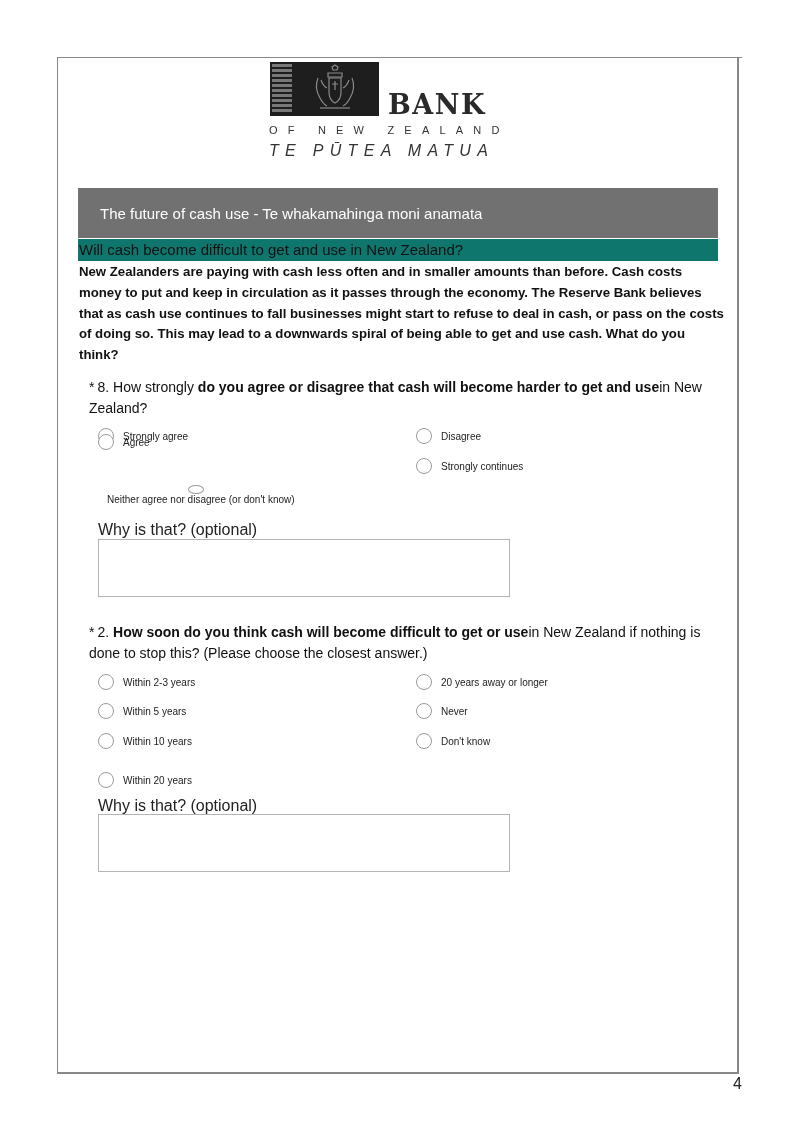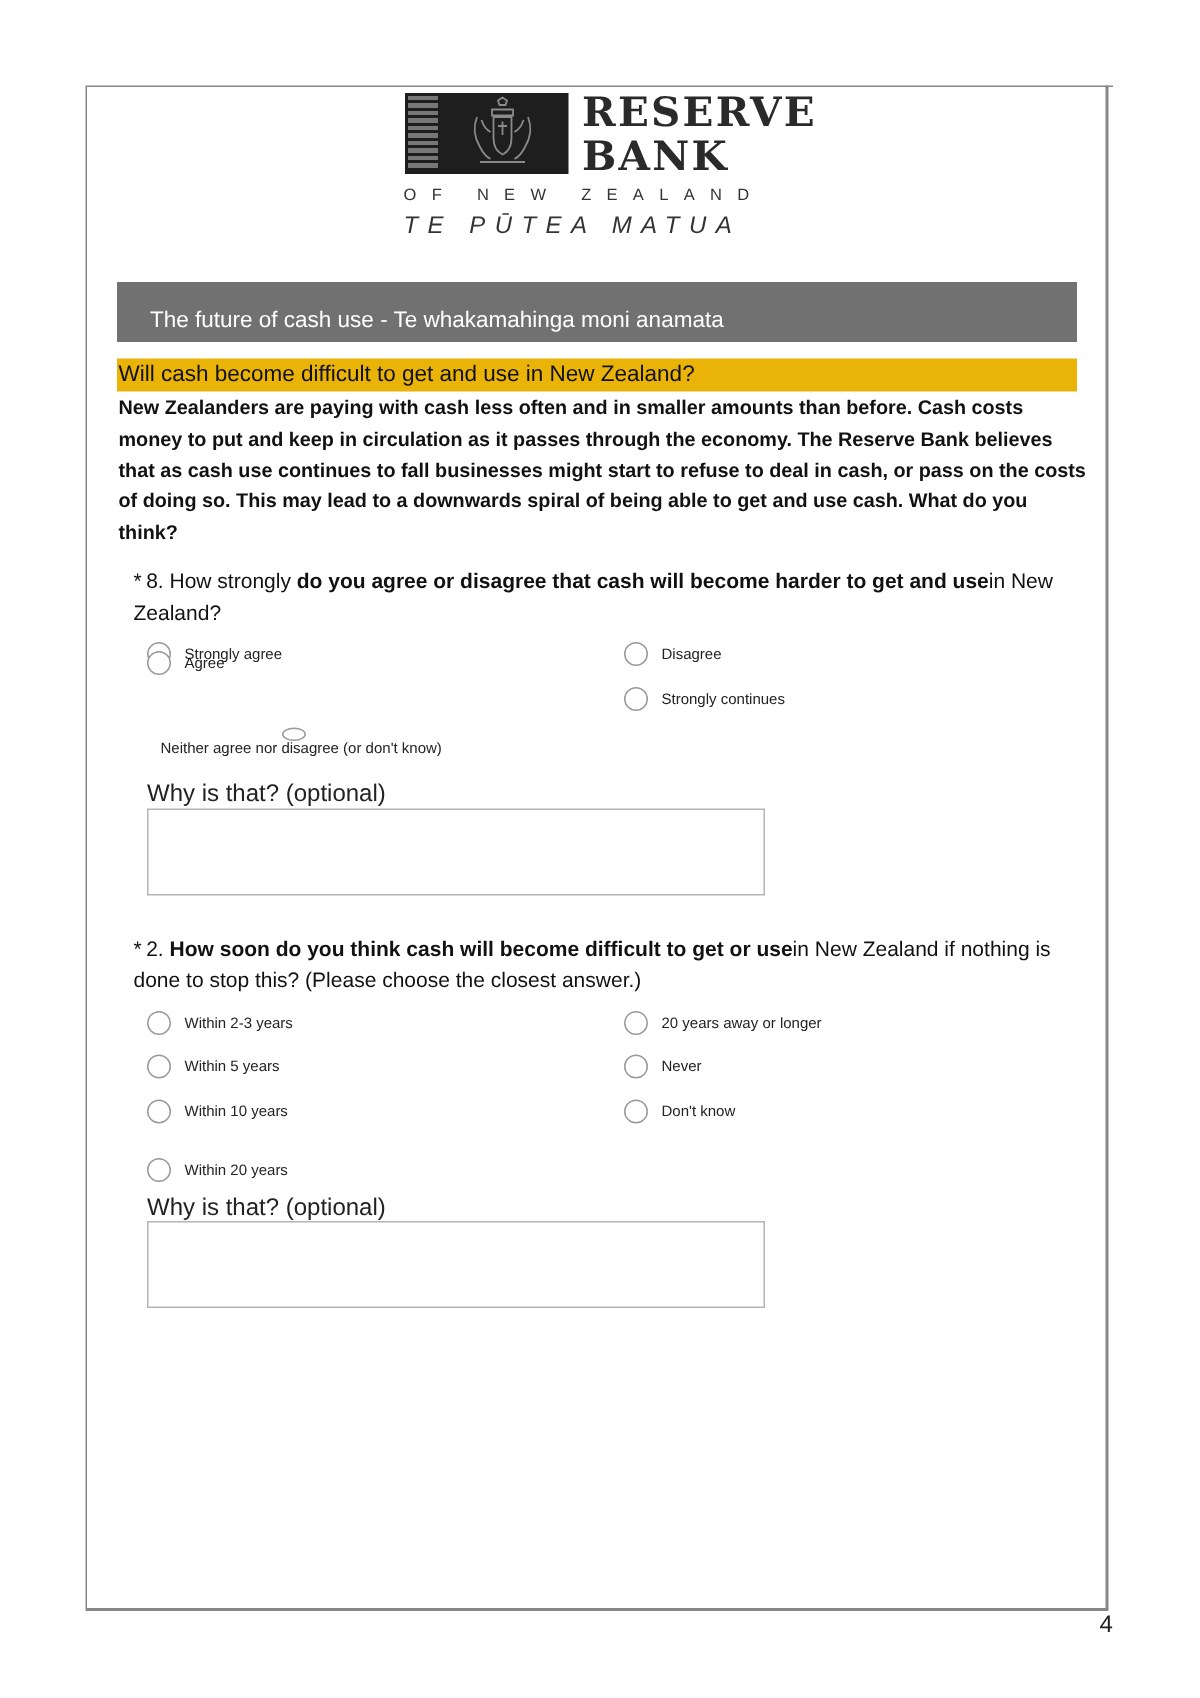--- a/index.html
+++ b/index.html
@@ -12,23 +12,23 @@
   .logo-block { position: absolute; left: 0; top: 0; width: 109px; height: 54px; background: #1e1e1e; }
   .logo-stripes { position: absolute; left: 2px; top: 2px; width: 20px; height: 50px;
     background: repeating-linear-gradient(to bottom, #777 0, #777 3px, #1e1e1e 3px, #1e1e1e 5px); }
   .logo-crest { position: absolute; left: 40px; top: 2px; width: 50px; height: 50px; }
   .logo-word { position: absolute; left: 118px; font-family: "DejaVu Serif", serif; font-weight: bold; font-size: 27px; color: #2a2a2a; letter-spacing: 1.5px; line-height: 27px; }
   .logo-word.w1 { top: 0px; }
   .logo-word.w2 { top: 29px; }
   .logo-sub1 { position: absolute; left: -1px; top: 62px; font-size: 11px; letter-spacing: 10.2px; color: #333; white-space: nowrap; }
   .logo-sub2 { position: absolute; left: -1px; top: 80px; font-size: 16px; letter-spacing: 6.3px; font-style: italic; color: #333; white-space: nowrap; }
 
-  .section-header { position: absolute; left: 78px; top: 188px; width: 640px; height: 40px; background: #717171; }
+  .section-header { position: absolute; left: 78px; top: 188px; width: 640px; height: 50px; background: #717171; }
   .section-header span { position: absolute; left: 22px; top: 17px; font-size: 15px; color: #ffffff; }
-  .sub-header { position: absolute; left: 78px; top: 239px; width: 640px; height: 22px; background: #eab308; }
+  .sub-header { position: absolute; left: 78px; top: 239px; width: 640px; height: 22px; background: #0f766e; }
   .sub-header span { position: absolute; left: 1px; top: 2px; font-size: 15px; color: #111; }
 
   .intro { position: absolute; left: 79px; top: 262px; width: 645px; font-size: 13.2px; font-weight: bold; line-height: 20.8px; color: #111; margin: 0; }
 
   .question { position: absolute; left: 89px; width: 640px; font-size: 14px; line-height: 21px; color: #111; }
   .question .star { margin-right: 3px; }
   .q1 { top: 377px; }
   .q2 { top: 622px; }
 
   .radio-opt { position: absolute; display: flex; align-items: center; height: 20px; }
@@ -54,21 +54,20 @@
         <path d="M19 14 h12 v14 q0 8 -6 11 q-6 -3 -6 -11 z"></path>
         <path d="M8 14 q-4 10 2 20 q3 6 7 8"></path>
         <path d="M42 14 q4 10 -2 20 q-3 6 -7 8"></path>
         <path d="M11 16 q2 6 6 8"></path>
         <path d="M39 16 q-2 6 -6 8"></path>
         <path d="M10 44 h30"></path>
         <path d="M22 20 h6 M25 17 v9"></path>
       </g>
     </svg>
   </div>
-  <div class="logo-word w1">RESERVE</div>
   <div class="logo-word w2">BANK</div>
   <div class="logo-sub1">OF NEW ZEALAND</div>
   <div class="logo-sub2">TE PŪTEA MATUA</div>
 </div>
 
 <div class="section-header">
   <span>The future of cash use - Te whakamahinga moni anamata</span>
 </div>
 <div class="sub-header">
   <span>Will cash become difficult to get and use in New Zealand?</span>

